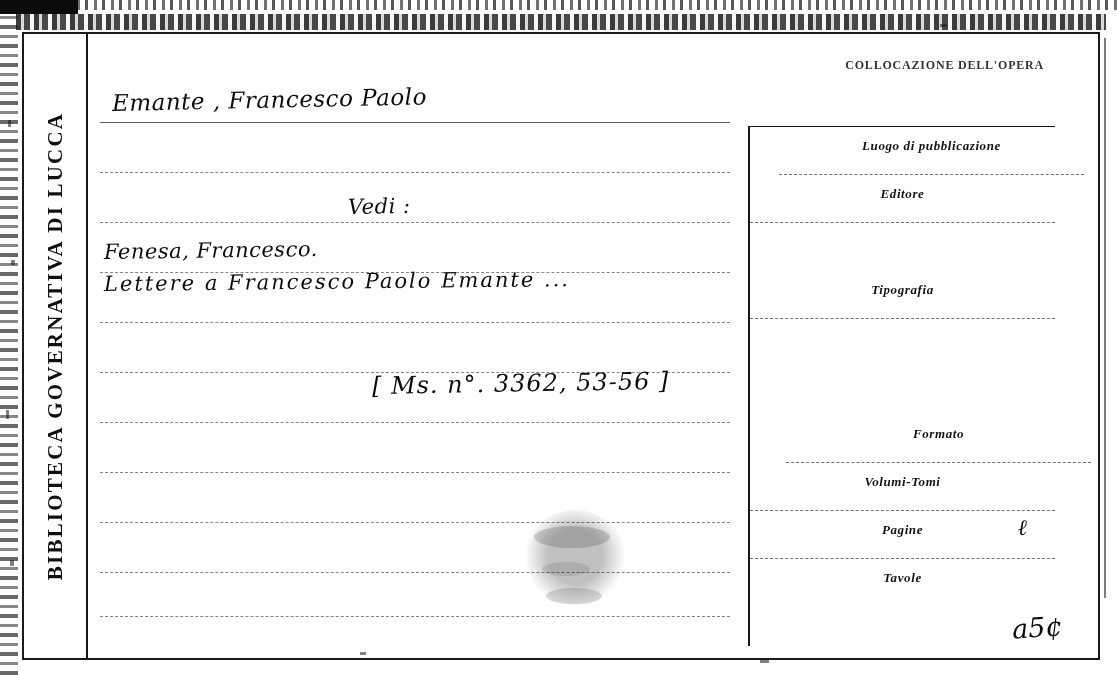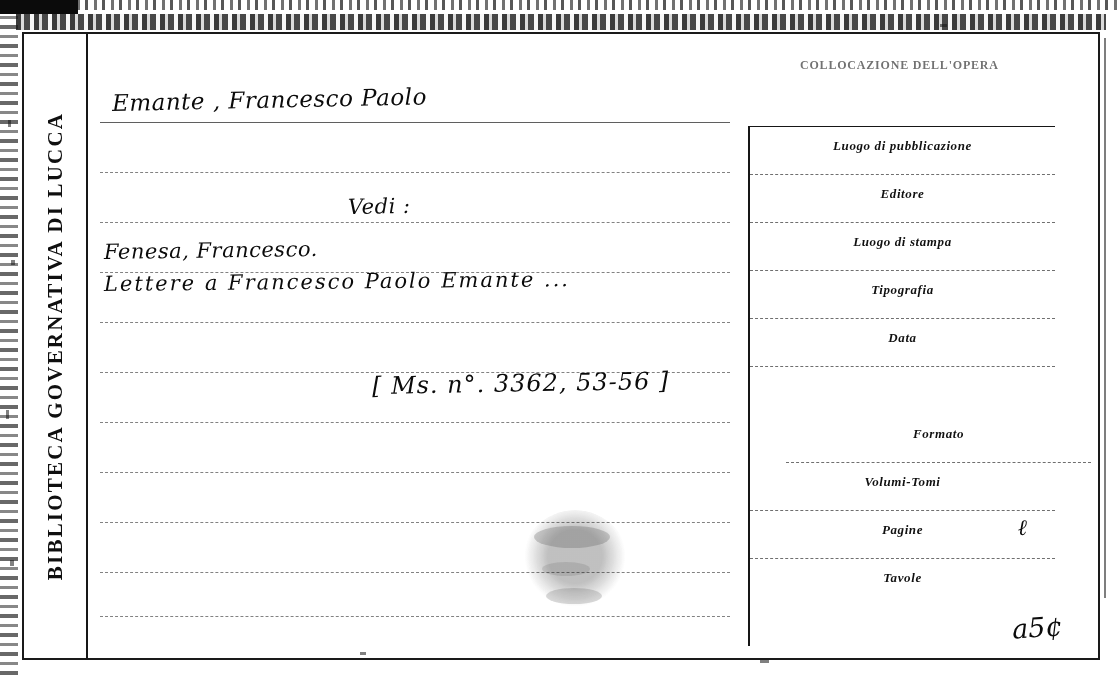--- a/index.html
+++ b/index.html
@@ -124,28 +124,28 @@
     letter-spacing: .5px;
     transform-origin: left center;
   }
   .hand.h1 { font-size: 23px; }
   .hand.h2 { font-size: 21px; }
   .hand.h3 { font-size: 24px; }
 
   
   .colloc-title {
     position: absolute;
-    left: 800px; top: 58px;
+    left: 784px; top: 58px;
     width: 260px;
-    text-align: left;
+    text-align: right;
     font-family: "Liberation Serif", serif;
     font-weight: 700;
     font-size: 12px;
     letter-spacing: .8px;
-    color: #737373;
+    color: #7f1d1d;
   }
   .colloc-box {
     position: absolute;
     left: 748px; top: 126px;
     width: 307px; height: 520px;
     border-left: 2px solid #1b1b1b;
     border-top: 1px solid #1b1b1b;
     box-sizing: border-box;
   }
   .field-row {
@@ -258,38 +258,30 @@
   <div class="stamp">
     <div class="smear" style="left:14px; top:16px; width:76px; height:22px; opacity:.55;"></div>
     <div class="smear" style="left:22px; top:52px; width:48px; height:14px; opacity:.35;"></div>
     <div class="smear" style="left:26px; top:78px; width:56px; height:16px; opacity:.45;"></div>
   </div>
 
   <div class="colloc-title">COLLOCAZIONE DELL'OPERA</div>
 
   <div class="colloc-box">
 
-    <div class="field-row" style="top:0px;">
+    <div class="field-row" style="top:0px;margin-left:29px;">
       <div class="field-label">Luogo di pubblicazione</div>
       <div class="field-value"></div>
     </div>
     <div class="field-row" style="top:48px;padding-left:28px;">
       <div class="field-label">Editore</div>
       <div class="field-value"></div>
     </div>
-    <div class="field-row" style="top:96px;">
-      <div class="field-label">Luogo di stampa</div>
-      <div class="field-value"></div>
-    </div>
     <div class="field-row" style="top:144px;">
       <div class="field-label">Tipografia</div>
-      <div class="field-value"></div>
-    </div>
-    <div class="field-row" style="top:192px;">
-      <div class="field-label">Data</div>
       <div class="field-value"></div>
     </div>
     <div class="field-row" style="top:288px;margin-left:36px;">
       <div class="field-label">Formato</div>
       <div class="field-value"></div>
     </div>
     <div class="field-row" style="top:336px;">
       <div class="field-label">Volumi-Tomi</div>
       <div class="field-value"></div>
     </div>

